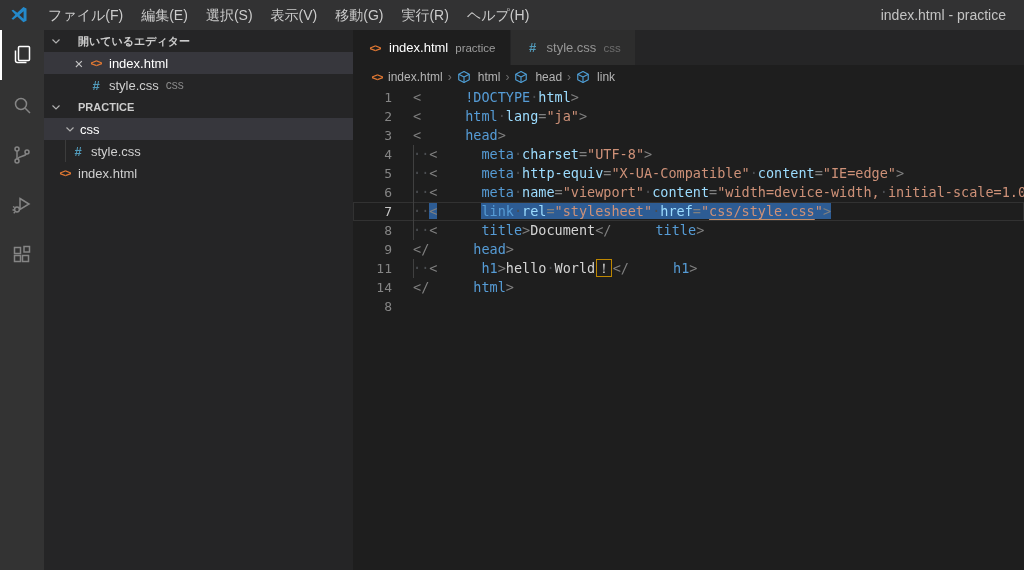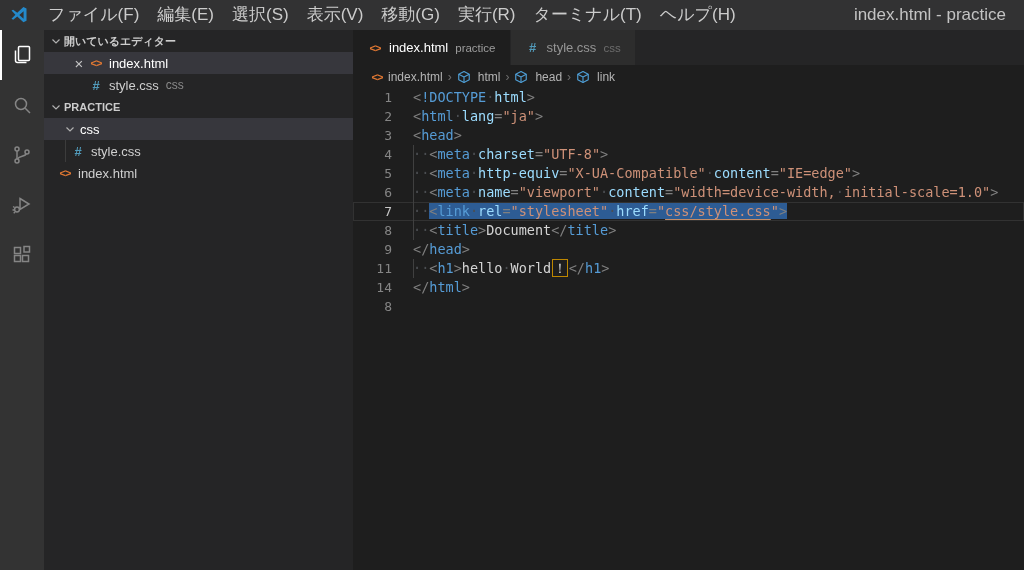--- a/index.html
+++ b/index.html
@@ -11,21 +11,21 @@
     --cube_icon:#4f9fd6; --foreground:#cccccc; --dim:#8a8a8a;
     --box_border:#be8700; --underline:#c58d68; --guide:#404040; --logo:#2489ca;
   }
   *{box-sizing:border-box; margin:0; padding:0;}
   html,body{width:1024px; height:570px; overflow:hidden; background:var(--editor_bg);
     font-family:"Liberation Sans",sans-serif; -webkit-font-smoothing:antialiased;}
   .window{width:1024px; height:570px; display:flex; flex-direction:column;}
 
   
   .titlebar{height:30px; flex:none; background:var(--titlebar_bg); display:flex;
-    align-items:center; color:var(--foreground); font-size:17px;}
+    align-items:center; color:var(--foreground); font-size:14px;}
   .logo{width:20px; height:20px; margin:0 10px 0 9px; display:flex; align-items:center;}
   .menu-item{padding:0 9px; line-height:30px; cursor:default; white-space:nowrap;}
   .window-title{margin-left:auto; padding-right:18px; color:#c3c3c3;}
 
   
   .main{flex:1; display:flex; min-height:0;}
 
   
   .activitybar{width:44px; flex:none; background:var(--activitybar_bg);
     display:flex; flex-direction:column;}
@@ -37,21 +37,21 @@
   
   .sidebar{width:309px; flex:none; background:var(--sidebar_bg); color:var(--foreground);
     font-size:13px; display:flex; flex-direction:column;}
   .sidebar-header{height:36px; flex:none; display:flex; align-items:center;
     padding:0 16px 0 20px; font-size:11px; color:#bcbcbc;}
   .sidebar-actions{margin-left:auto; color:#c5c5c5; font-size:14px; letter-spacing:1px;
     font-weight:bold; cursor:pointer;}
   .sb-row{height:22px; flex:none; display:flex; align-items:center; white-space:nowrap;}
   .sb-row.selected{background:var(--selected_row);}
   .sb-row.selected .sb-label{color:#ffffff;}
-  .sb-section{font-size:11px; font-weight:bold; color:#cccccc;}
+  .sb-section{font-size:11px; font-weight:bold; color:#cccccc;gap:14px;}
   .chev{width:16px; height:16px; flex:none; display:flex; align-items:center; justify-content:center; color:#b0b0b0;}
   .chev svg{width:16px; height:16px;}
   .fi{width:16px; flex:none; text-align:center; font-weight:bold; font-size:11px;
     font-family:"Liberation Sans",sans-serif;}
   .fi-html{color:var(--html_icon); letter-spacing:-1px;}
   .fi-css{color:var(--css_icon); font-size:13px;}
   .sb-label{margin-left:5px; color:#cfcfcf;}
   .sb-suffix{margin-left:7px; color:var(--dim); font-size:12px;}
   .close-slot{width:18px; flex:none; text-align:center; color:#c5c5c5; font-size:15px; line-height:15px;}
   .tree-guide{position:relative;}
@@ -77,21 +77,21 @@
 
   
   .code-area{flex:1; font-family:"DejaVu Sans Mono",monospace; font-size:13.5px; overflow:hidden;}
   .code-line{display:flex; height:19px; line-height:19px; white-space:pre;}
   .code-line.current{box-shadow:inset 0 0 0 1px rgba(255,255,255,0.09);}
   .ln{width:39px; flex:none; text-align:right; color:var(--linenum); font-size:13px;}
   .code-line.current .ln{color:var(--linenum_active);}
   .code{margin-left:21px; position:relative;}
   .code.guide::before{content:""; position:absolute; left:0; top:0; bottom:0;
     width:1px; background:var(--guide);}
-  .tk-p{color:var(--punct);} .tk-t{color:var(--tag);} .tk-a{color:var(--attr);}
+  .tk-p{color:var(--punct);} .tk-t{color:var(--tag);margin-left:44px;} .tk-a{color:var(--attr);}
   .tk-s{color:var(--string);} .tk-x{color:var(--text);} .tk-w{color:var(--whitespace);}
   .sel{background:var(--selection);}
   .u{text-decoration:underline; text-decoration-color:var(--underline); text-underline-offset:3px;}
   .box{border:1px solid var(--box_border); margin:0 1px;}
 </style>
 </head>
 <body>
 
 <div class="window">
   <div class="titlebar">
@@ -100,21 +100,20 @@
           <path d="M17.3 2.5 9.9 9.3 5 5.6 3 6.6l4.7 5-4.7 5 2 1 4.9-3.7 7.4 6.8 3.7-1.8V4.3ZM17.5 7.6v8.8L12.4 12Z"></path>
         </svg>
       </span>
     <div id="menubar" style="display: flex;">
         <span class="menu-item">ファイル(F)</span>
         <span class="menu-item">編集(E)</span>
         <span class="menu-item">選択(S)</span>
         <span class="menu-item">表示(V)</span>
         <span class="menu-item">移動(G)</span>
         <span class="menu-item">実行(R)</span>
-        <span class="menu-item">ターミナル(T)</span>
         <span class="menu-item">ヘルプ(H)</span>
       </div>
     <span class="window-title">index.html - practice</span>
   </div>
   <div class="main">
     <div class="activitybar" id="activitybar">
         <div class="activity-item active">
           <span style="display: flex;">
             <svg viewBox="0 0 24 24" fill="none" stroke="currentColor" stroke-width="1.5">
               <rect x="8.5" y="3.5" width="11" height="14" rx="1"></rect>

